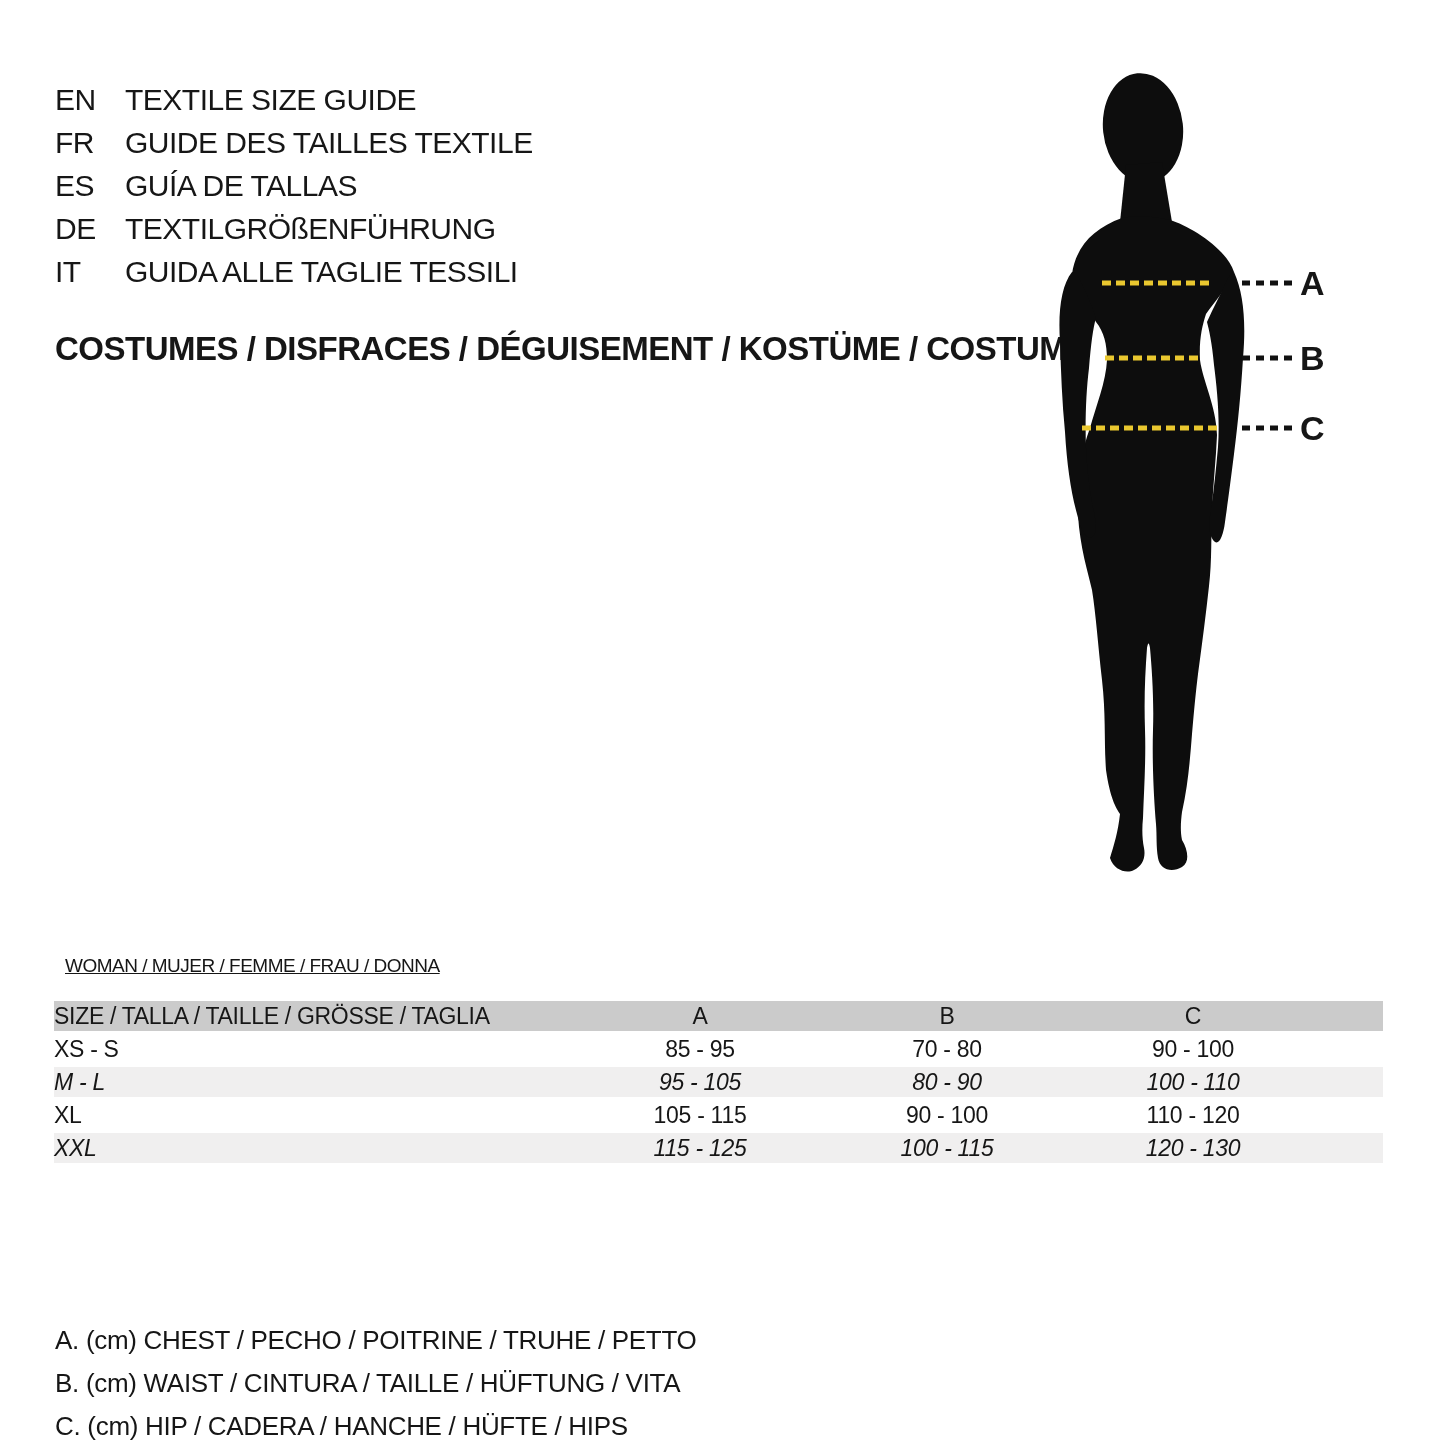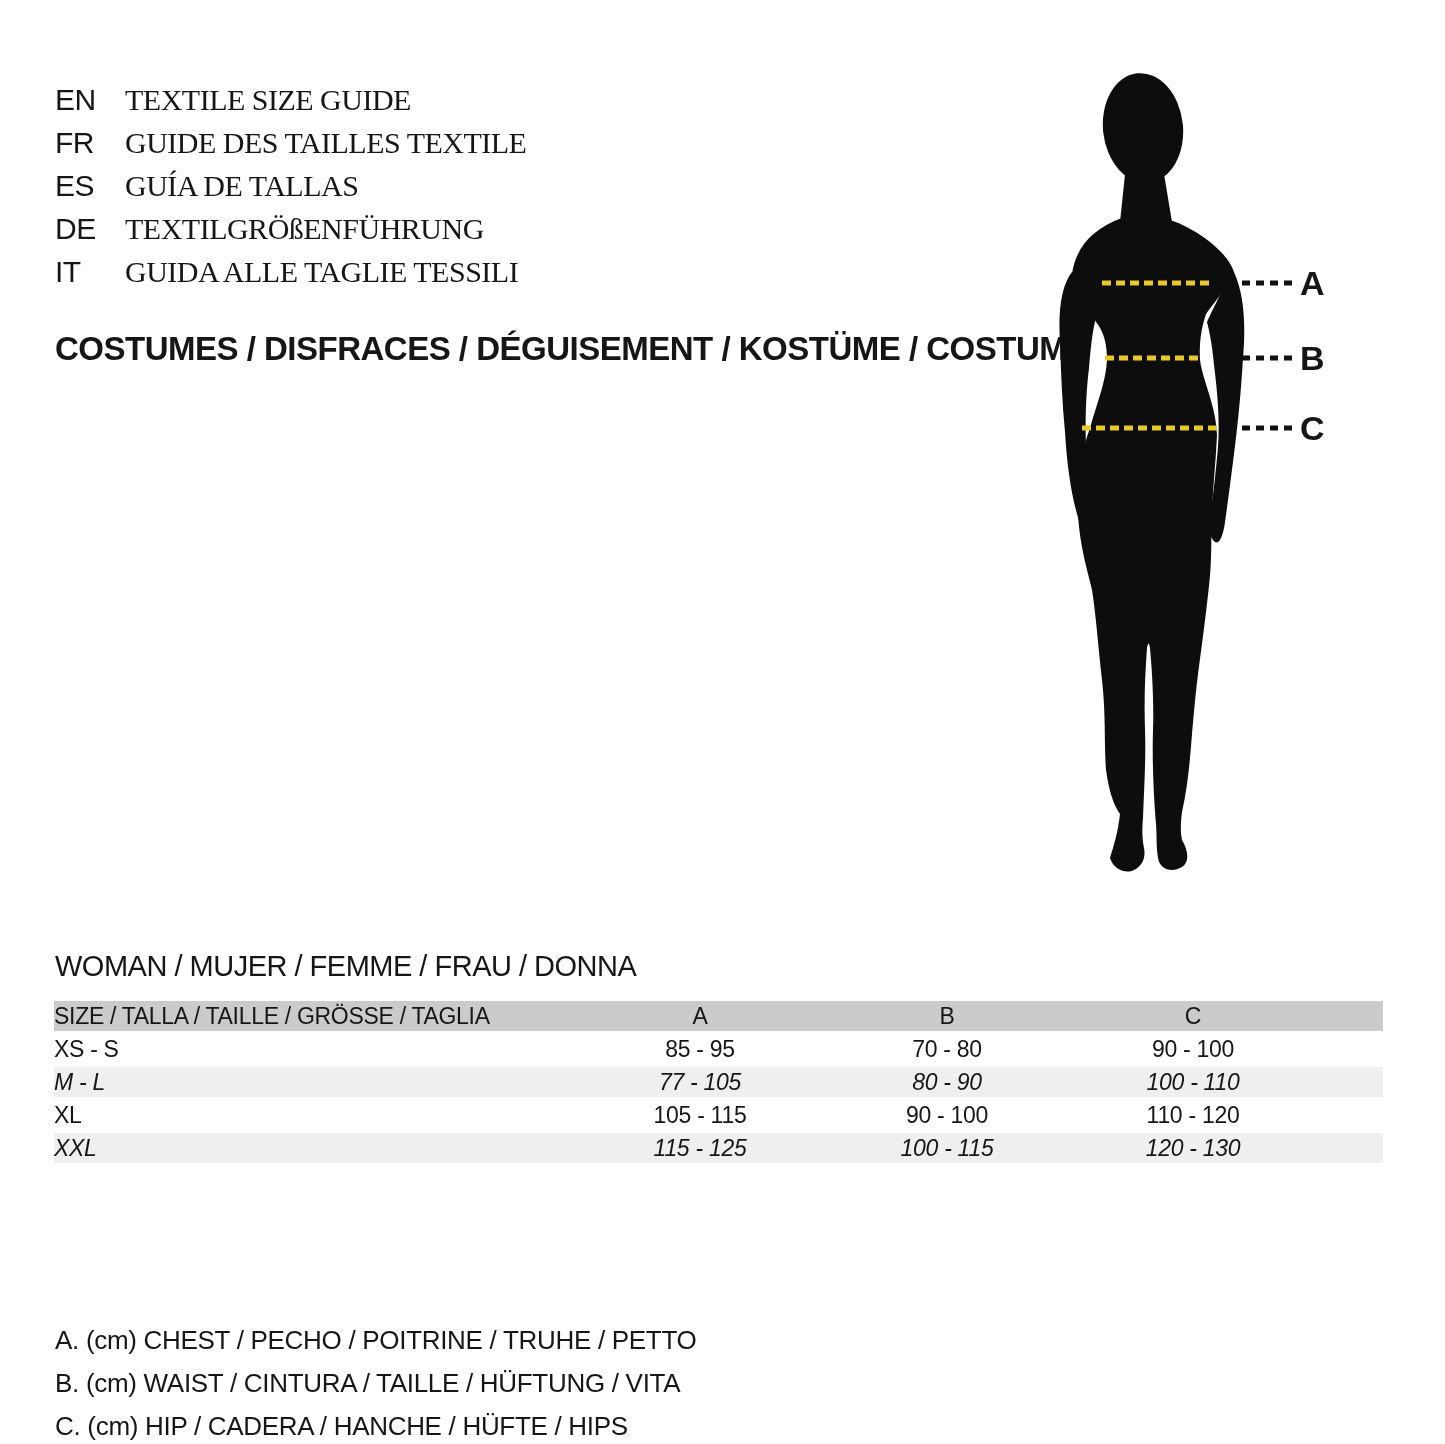--- a/index.html
+++ b/index.html
@@ -7,35 +7,35 @@
     width:1445px;height:1444px;position:relative;overflow:hidden;
     font-family:"Liberation Sans",sans-serif;color:#161616;
     -webkit-font-smoothing:antialiased;
   }
   .abs{position:absolute;}
 
   
   .lang-list{left:55px;top:78px;}
   .lang-row{display:flex;height:43px;align-items:center;}
   .lang-code{width:70px;font-size:30px;letter-spacing:-0.5px;}
-  .lang-label{font-size:30px;letter-spacing:-0.5px;white-space:nowrap;font-family:Liberation Serif, serif;}
+  .lang-label{font-size:30px;letter-spacing:-0.5px;white-space:nowrap;}
 
   
   .category-title{left:55px;top:330px;font-size:33px;font-weight:bold;letter-spacing:-0.5px;white-space:nowrap;}
 
   
   .figure-wrap{left:1030px;top:70px;width:320px;height:810px;}
   .figure-wrap svg{position:absolute;left:0;top:0;}
   .measure-letter{position:absolute;left:270px;width:40px;font-size:34px;font-weight:bold;line-height:34px;}
   .letter-a{top:196px;}
   .letter-b{top:271px;}
   .letter-c{top:341px;}
 
   
-  .section-title{left:55px;top:949px;font-size:29px;letter-spacing:-0.5px;line-height:34px;white-space:nowrap;}
+  .section-title{left:65px;top:949px;font-size:19px;letter-spacing:-0.5px;line-height:34px;white-space:nowrap;text-decoration:underline;}
 
   
   .size-table{left:54px;top:1001px;width:1329px;}
   .t-row{display:flex;height:33px;align-items:center;box-sizing:border-box;border-bottom:3px solid #fff;}
   .t-head{background:#cbcbcb;}
   .t-alt{background:#f0efef;font-style:italic;}
   .c-size{width:520px;box-sizing:border-box;text-align:left;}
   .c-a{width:252px;text-align:center;}
   .c-b{width:242px;text-align:center;}
   .c-c{width:250px;text-align:center;}
@@ -169,21 +169,21 @@
     <span class="c-c">C</span>
   </div>
   <div class="t-row">
     <span class="c-size">XS - S</span>
     <span class="c-a">85 - 95</span>
     <span class="c-b">70 - 80</span>
     <span class="c-c">90 - 100</span>
   </div>
   <div class="t-row t-alt">
     <span class="c-size">M - L</span>
-    <span class="c-a">77 - 105</span>
+    <span class="c-a">95 - 105</span>
     <span class="c-b">80 - 90</span>
     <span class="c-c">100 - 110</span>
   </div>
   <div class="t-row">
     <span class="c-size">XL</span>
     <span class="c-a">105 - 115</span>
     <span class="c-b">90 - 100</span>
     <span class="c-c">110 - 120</span>
   </div>
   <div class="t-row t-alt">

